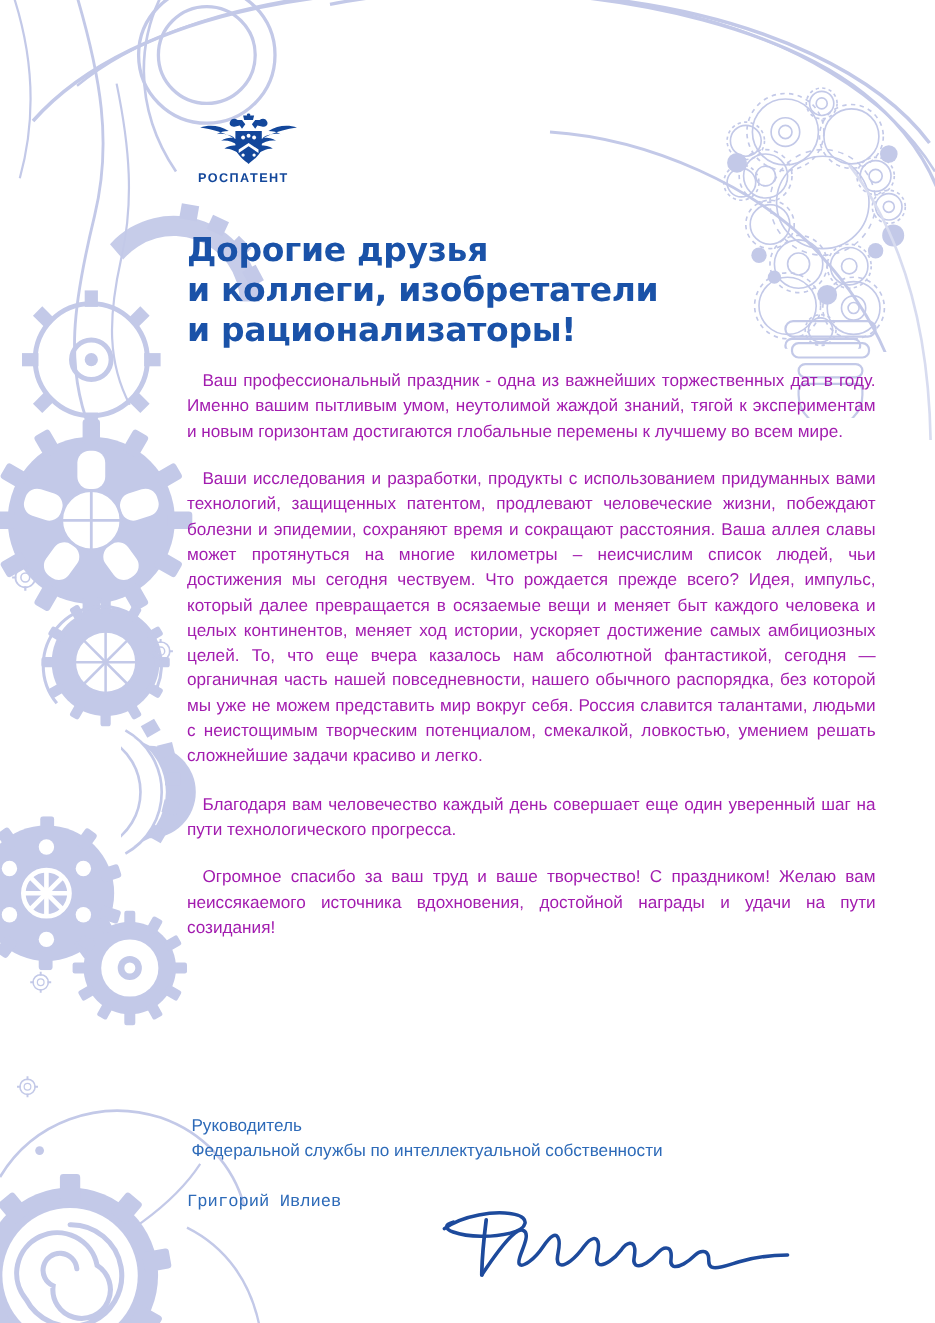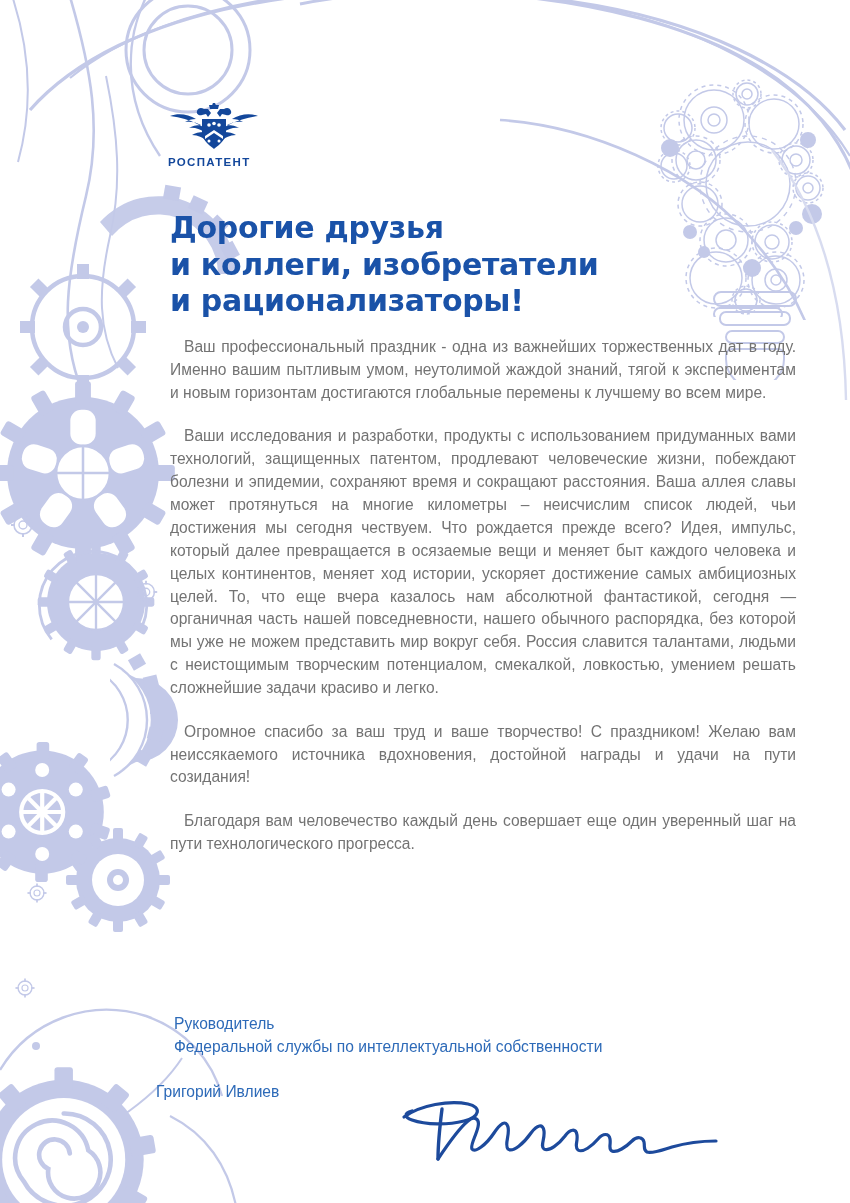--- a/index.html
+++ b/index.html
@@ -9,21 +9,21 @@
     font-family:"Liberation Sans","DejaVu Sans",sans-serif;
     overflow:hidden;position:relative;
   }
   .page{position:relative;width:850px;height:1203px;overflow:hidden;background:#fff;}
 
   
   .deco{position:absolute;inset:0;pointer-events:none;}
   .deco svg{position:absolute;}
 
   
-  .logo-block{position:absolute;left:168px;top:103px;width:110px;}
+  .logo-block{position:absolute;left:180px;top:103px;width:110px;}
   .logo-mark{display:block;}
   .logo-word{
     font-family:"Liberation Sans","DejaVu Sans",sans-serif;
     font-weight:bold;font-size:11.5px;letter-spacing:1.3px;
     color:#13479b;margin-top:3px;text-align:left;
   }
 
   
   .heading{
     position:absolute;left:170px;top:190px;width:520px;
@@ -31,38 +31,38 @@
     font-weight:bold;
     font-size:30px;line-height:36.5px;
     color:#1a52a8;
     letter-spacing:-0.3px;
     white-space:pre-line;
   }
 
   
   .body-text{
     position:absolute;left:170px;top:336px;width:626px;
-    color:#737373;
+    color:#a21caf;
     font-size:15.6px;
     line-height:22.9px;
     text-align:justify;
     text-justify:inter-word;
   }
   .body-text p{margin:0;text-indent:14px;}
   .body-text p + p{margin-top:20.5px;}
 
   
   .sign-role{
     position:absolute;left:174px;top:1013px;width:560px;
     color:#2d6ab8;font-size:15.6px;line-height:22.5px;
     white-space:pre-line;
   }
   .sign-name{
-    position:absolute;left:156px;top:1081px;
-    color:#2d6ab8;font-size:15.6px;line-height:22px;
+    position:absolute;left:170px;top:1081px;
+    color:#2d6ab8;font-size:15.6px;line-height:22px;font-family:Liberation Mono, monospace;
   }
   .signature{position:absolute;left:390px;top:1085px;}
 </style>
 </head>
 <body>
 
 <div class="page">
 
   <div class="deco">
 
@@ -449,22 +449,22 @@
     <div class="logo-word">РОСПАТЕНТ</div>
   </div>
 
   <h1 class="heading">Дорогие друзья
 и коллеги, изобретатели
 и рационализаторы!</h1>
 
   <div class="body-text">
     <p>Ваш профессиональный праздник  - одна из важнейших торжественных дат в году. Именно вашим пытливым умом, неутолимой жаждой знаний, тягой к экспериментам и новым горизонтам достигаются глобальные перемены к лучшему во всем мире.</p>
     <p>Ваши исследования и разработки, продукты с использованием придуманных вами технологий, защищенных патентом, продлевают человеческие жизни, побеждают болезни и эпидемии, сохраняют время и сокращают расстояния. Ваша аллея славы может протянуться на многие километры – неисчислим список людей, чьи достижения мы сегодня чествуем. Что рождается прежде всего? Идея, импульс, который далее превращается в осязаемые вещи и меняет быт каждого человека и целых континентов, меняет ход истории, ускоряет достижение самых амбициозных целей. То, что еще вчера казалось нам абсолютной фантастикой, сегодня — органичная часть нашей повседневности, нашего обычного распорядка, без которой мы уже не можем представить мир вокруг себя. Россия славится талантами, людьми с неистощимым творческим потенциалом, смекалкой, ловкостью, умением решать сложнейшие задачи красиво и легко.</p>
+    <p>Благодаря вам человечество каждый день совершает еще один уверенный шаг на пути технологического прогресса.</p>
     <p>Огромное спасибо за ваш труд и ваше творчество! С праздником! Желаю вам неиссякаемого источника вдохновения, достойной награды и удачи на пути созидания!</p>
-    <p>Благодаря вам человечество каждый день совершает еще один уверенный шаг на пути технологического прогресса.</p>
   </div>
 
   <div class="sign-role">Руководитель
 Федеральной службы по интеллектуальной собственности</div>
   <div class="sign-name">Григорий Ивлиев</div>
 
   <svg class="signature" width="350" height="95" viewBox="0 0 350 95" fill="none">
     <g stroke="#1d4a9c" fill="none" stroke-linecap="round" stroke-linejoin="round">
       <path d="M14 32 C 30 20, 60 15, 78 19 C 92 22, 90 32, 74 36 C 58 40, 36 40, 22 35
                C 14 32, 14 28, 22 26" stroke-width="3.2"></path>

